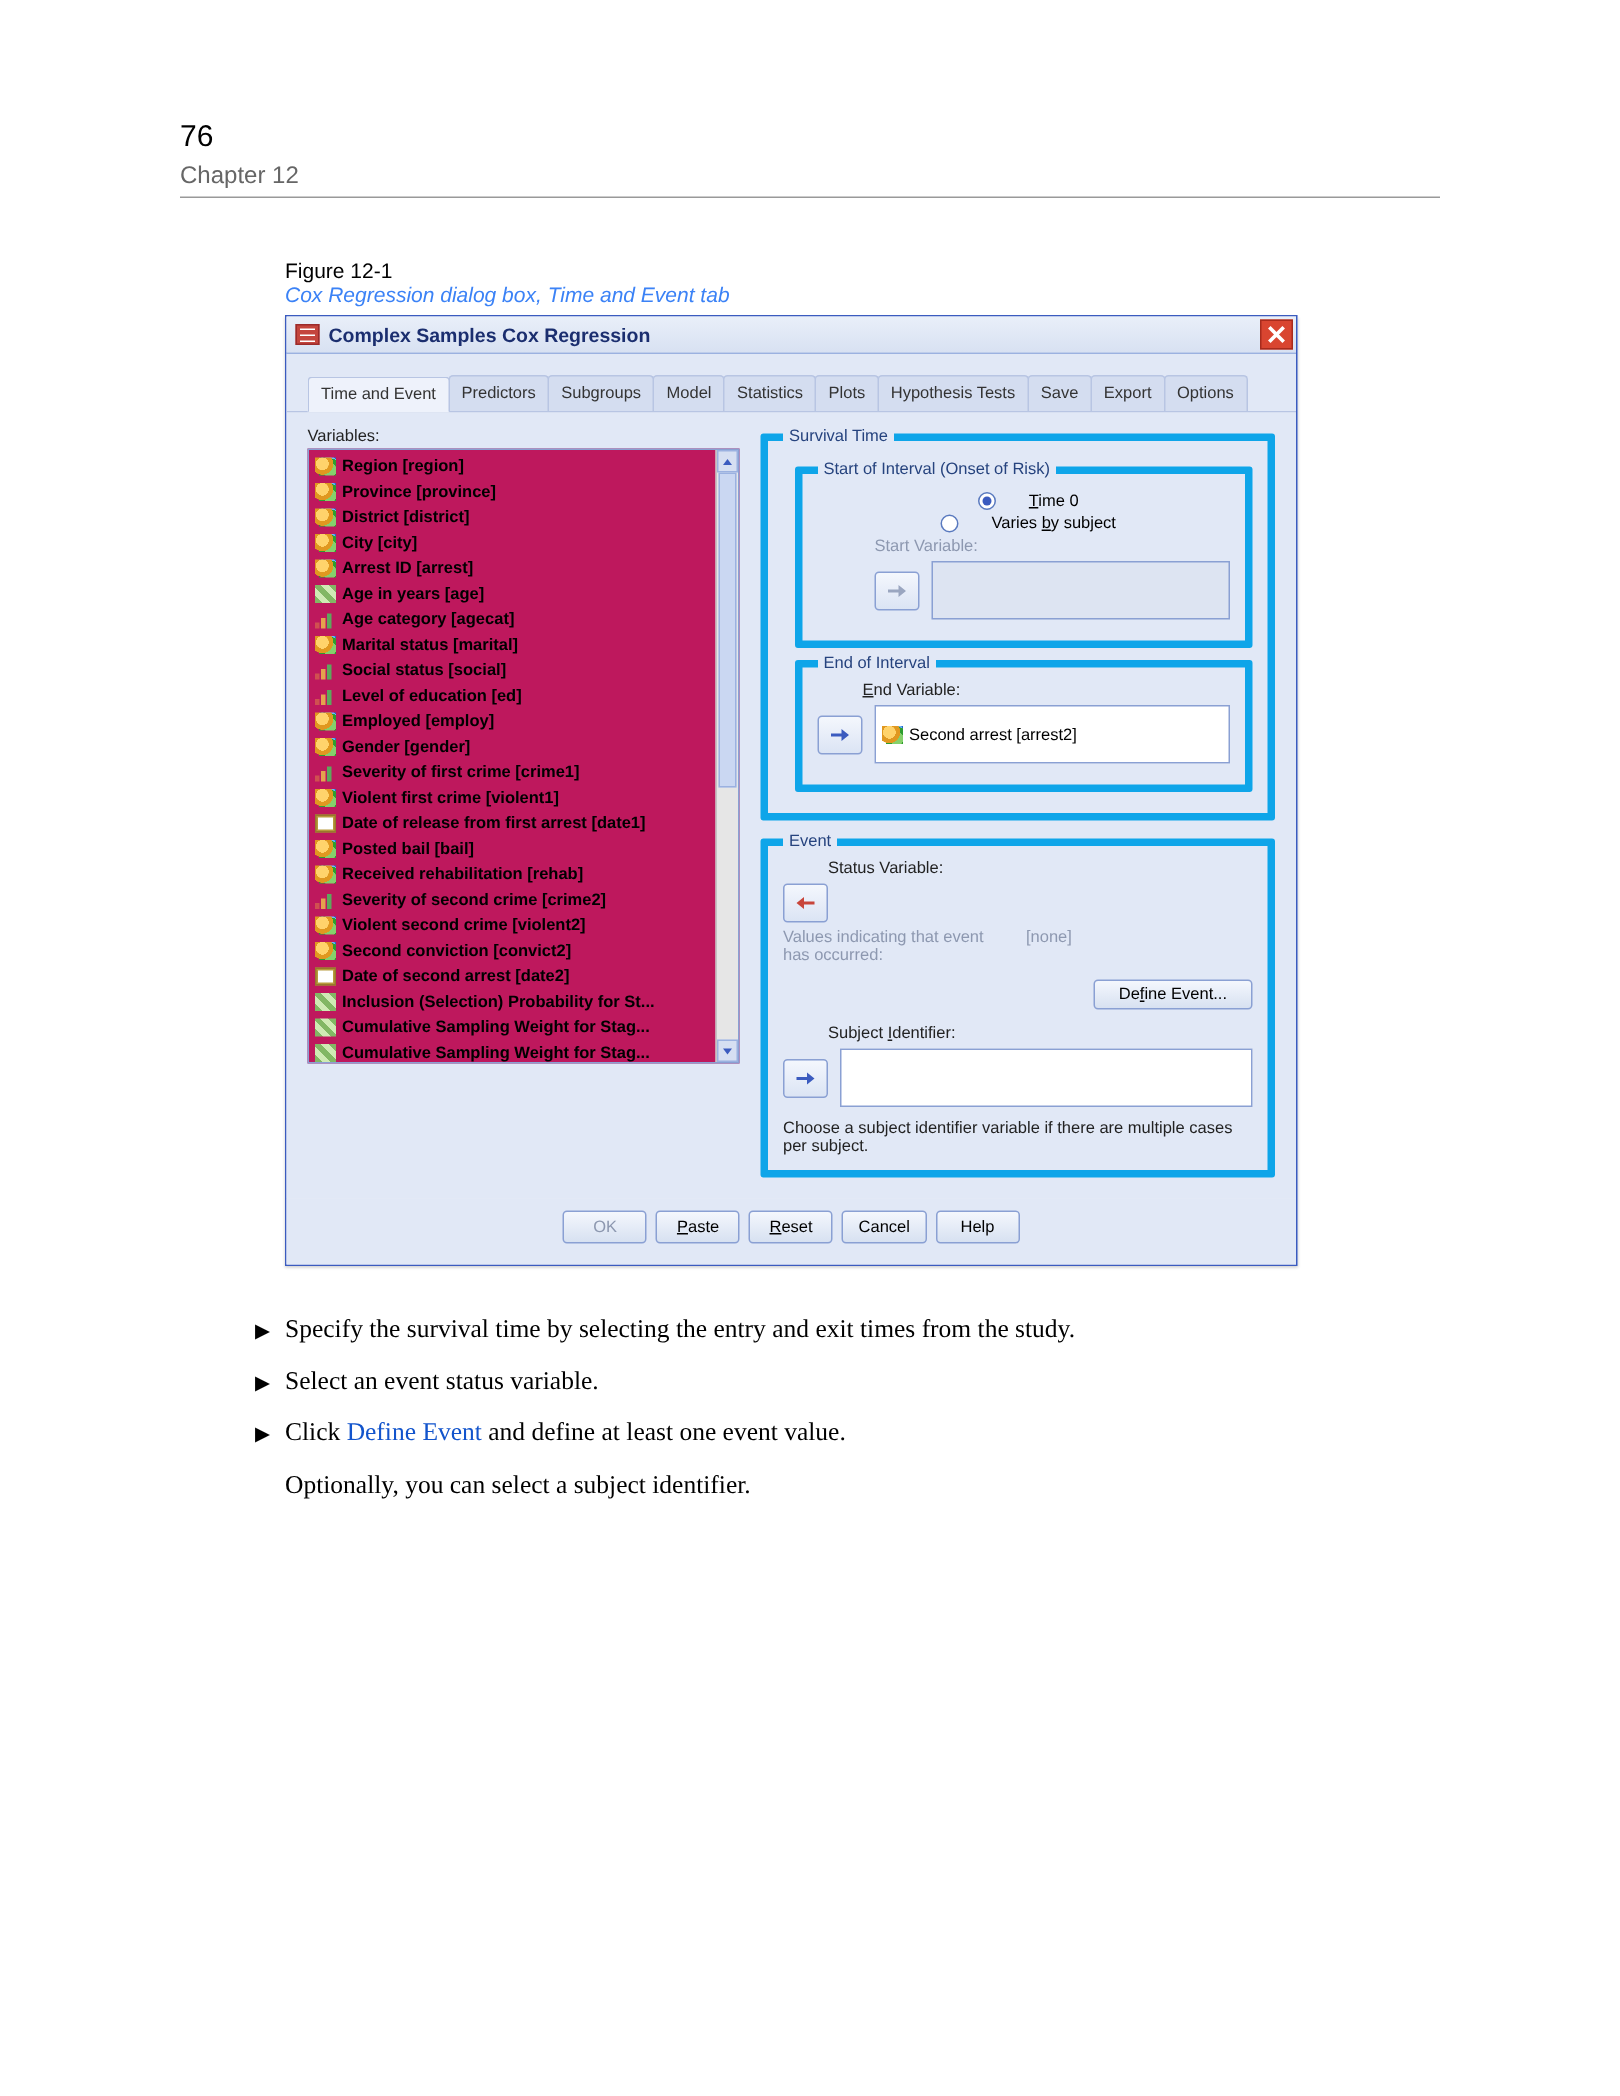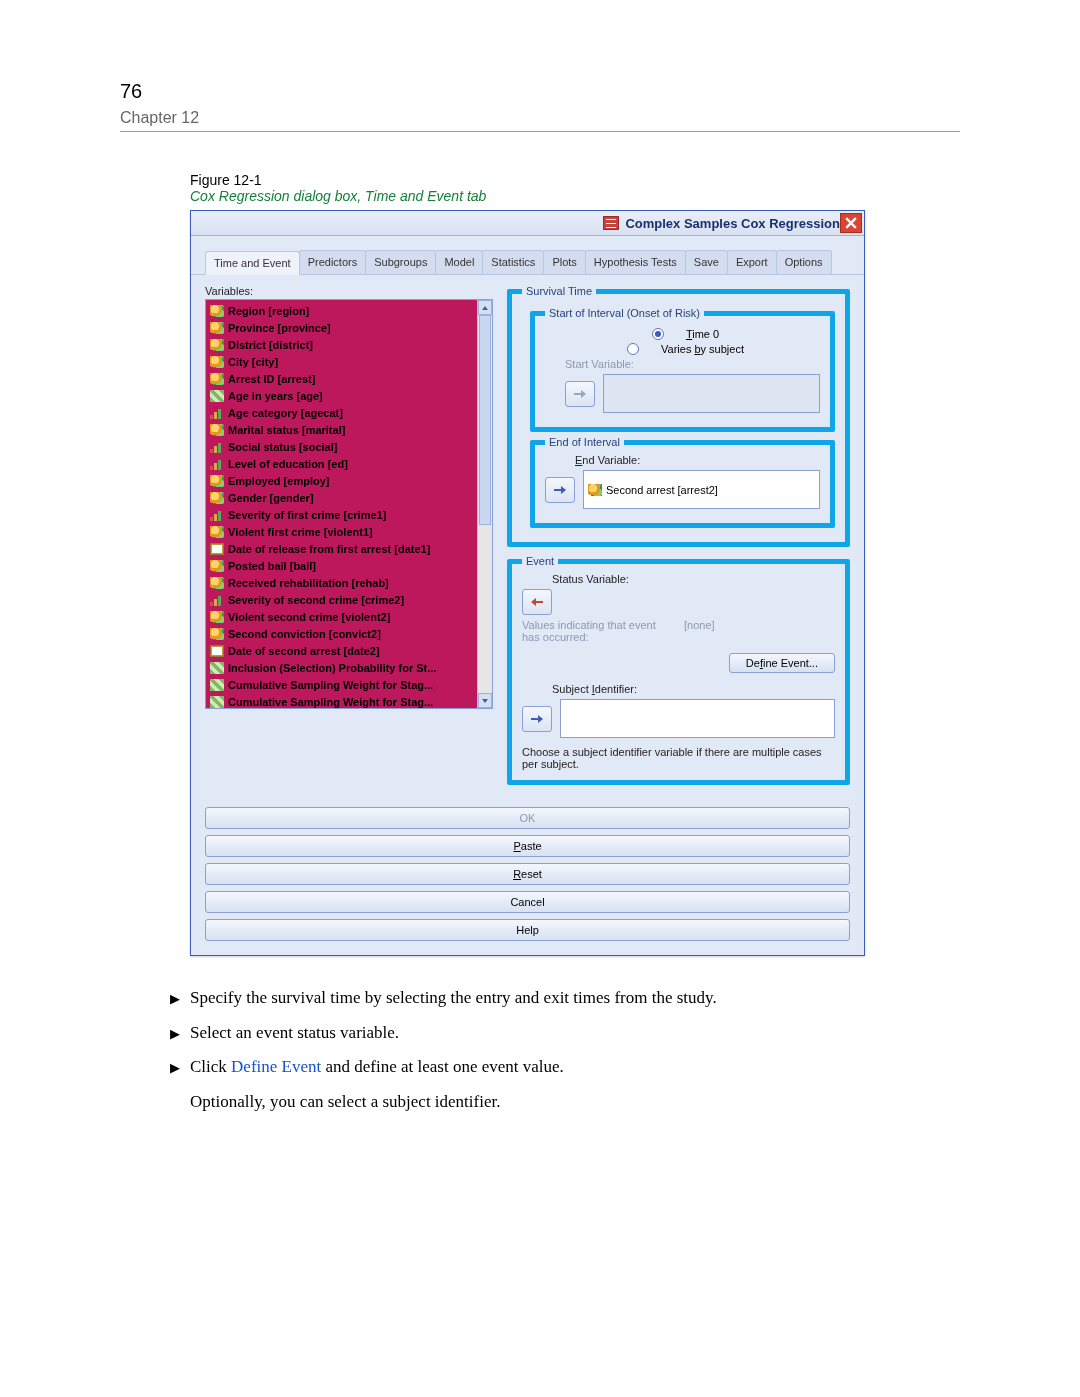--- a/index.html
+++ b/index.html
@@ -25,37 +25,37 @@
     padding-bottom: 4px;
     margin-bottom: 40px;
   }
   .fig-label {
     font-family: Arial, sans-serif;
     font-size: 14px;
     margin-left: 70px;
   }
   .fig-caption {
     font-style: italic;
-    color: #15803d;
+    color: #3b82f6;
     font-size: 14px;
     margin-left: 70px;
     margin-bottom: 6px;
   }
   .dialog {
     margin-left: 70px;
     width: 675px;
     border: 1px solid #3b5bbf;
     background: #e9eff9;
     font-size: 12px;
     box-shadow: 0 1px 2px rgba(0,0,0,.2);
   }
   .titlebar {
     display: flex;
     align-items: center;
-    justify-content: flex-end;
+    justify-content: space-between;
     background: linear-gradient(#e9eff9, #d8e1f2);
     border-bottom: 1px solid #9bb1e0;
     padding: 2px 2px 2px 6px;
     font-weight: bold;
     color: #1b2e6f;
     font-size: 13px;
   }
   .titlebar .left { display: flex; align-items: center; gap: 6px; }
   .app-icon {
     display: inline-block;
@@ -198,24 +198,23 @@
     background: linear-gradient(#f4f7fd,#d7e1f1);
     padding: 3px 16px;
     border-radius: 3px;
     font-size: 11px;
     cursor: default;
   }
   .helptext { font-size: 11px; color: #222; margin-top: 8px; }
   .dialog-footer {
     display: flex;
     gap: 6px;
-    justify-content: space-between;
+    justify-content: center;
     padding: 8px 14px 14px 14px;
     background: #e1e8f6;
-    flex-direction: column;
   }
   .dlg-btn {
     min-width: 56px;
     padding: 4px 10px;
     border: 1px solid #8aa0d3;
     border-radius: 3px;
     background: linear-gradient(#f4f7fd,#d7e1f1);
     text-align: center;
     font-size: 11px;
   }
@@ -391,21 +390,21 @@
             <div class="radio-row">
               <span class="radio-outer">
                   <span class="dot"></span>
                 </span>
               <span><span class="ul-letter">T</span>ime 0</span>
             </div>
             <div class="radio-row">
               <span class="radio-outer"></span>
               <span>Varies <span class="ul-letter">b</span>y subject</span>
             </div>
-            <div class="disabled" style="margin-left:20px">
+            <div class="disabled" style="margin-left:38px">
               <div class="small-label">Start Variable:</div>
               <div class="field-row">
                 <div class="move-btn disabled">
                   <svg viewBox="0 0 14 12">
                       <path d="M1 5 H8 V2 L13 6 L8 10 V7 H1 Z" fill="#9aa6c0"></path>
                     </svg>
                 </div>
                 <div class="textfield disabled-bg"></div>
               </div>
             </div>

